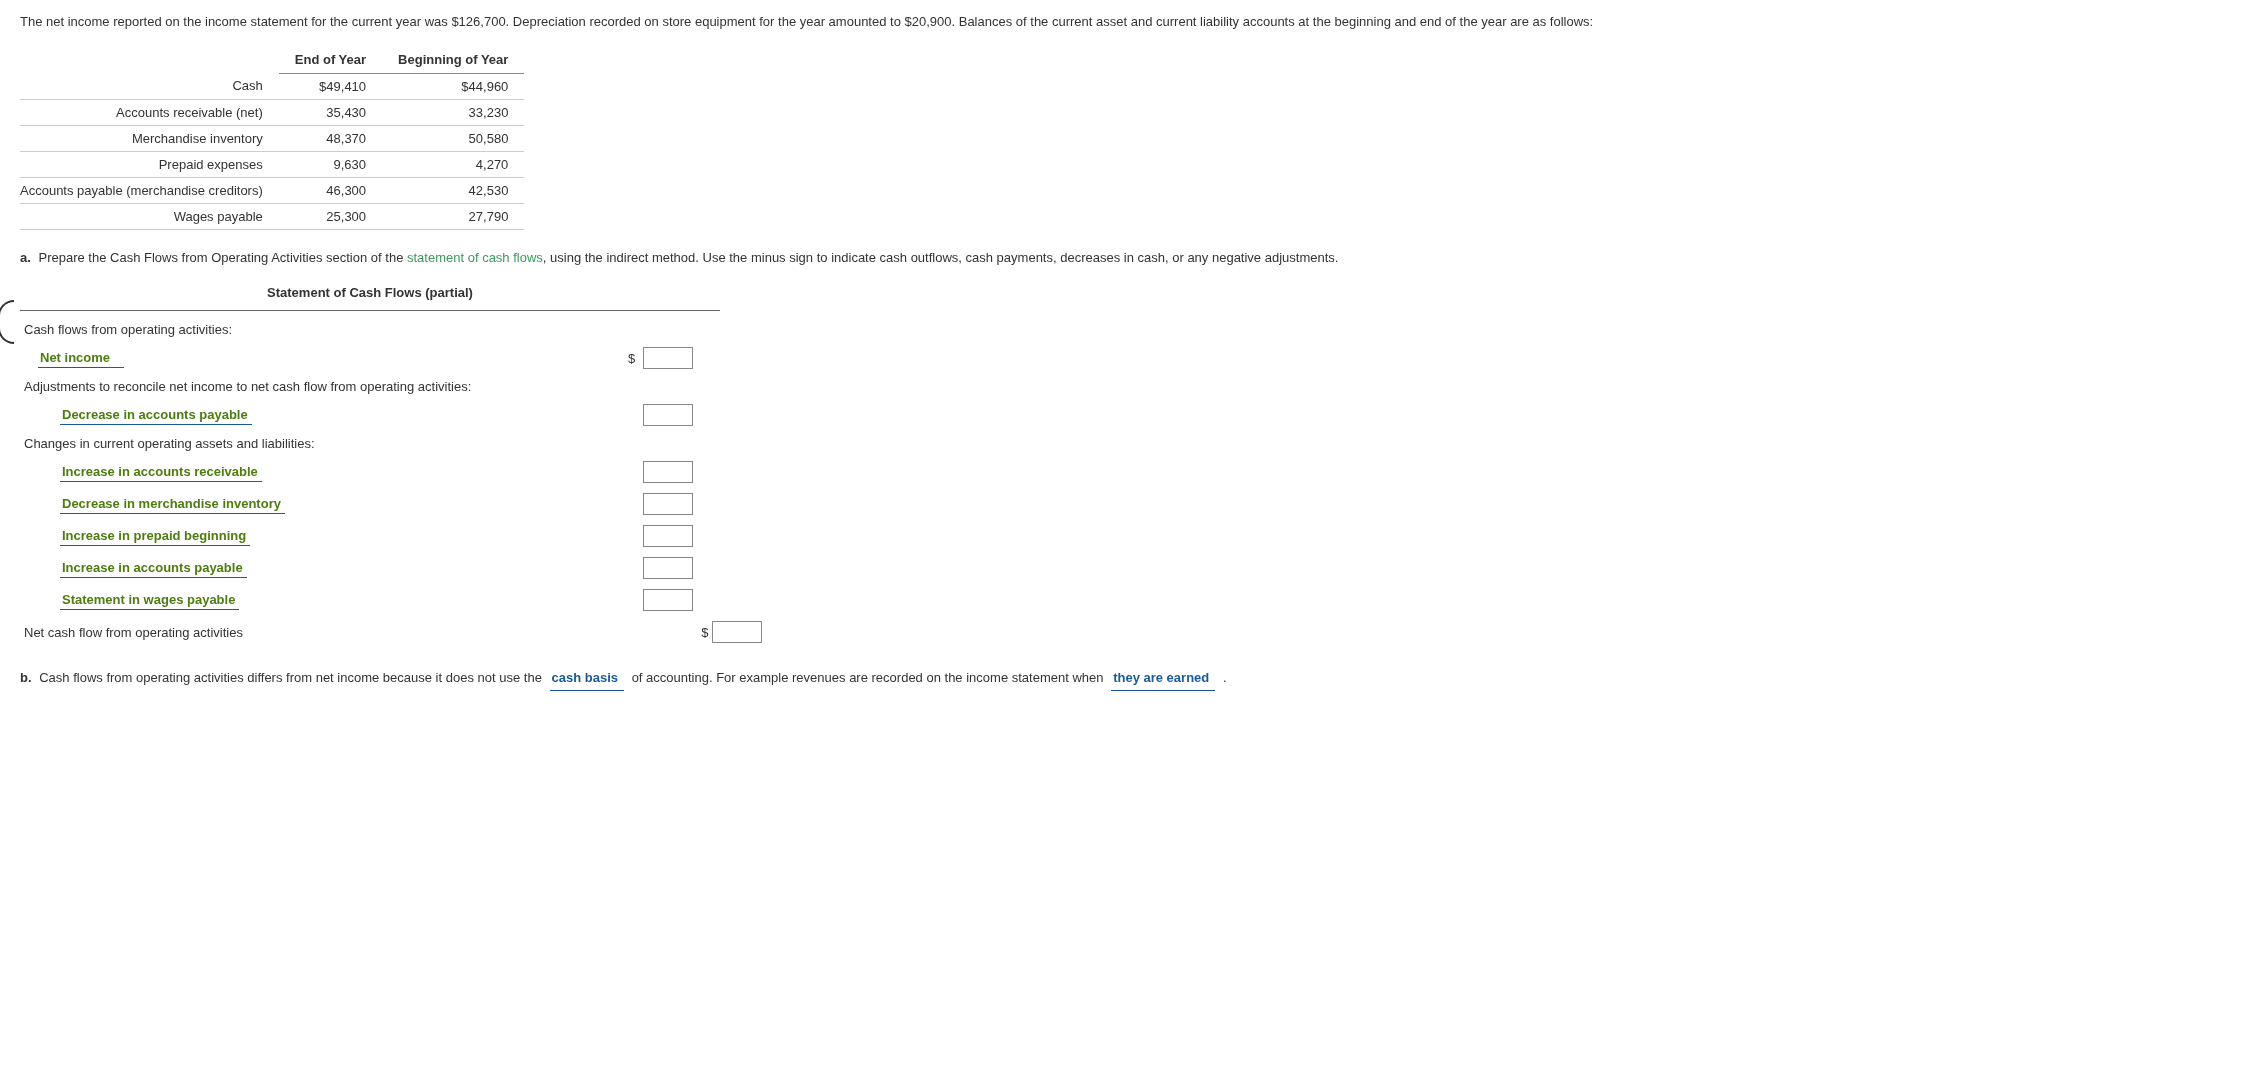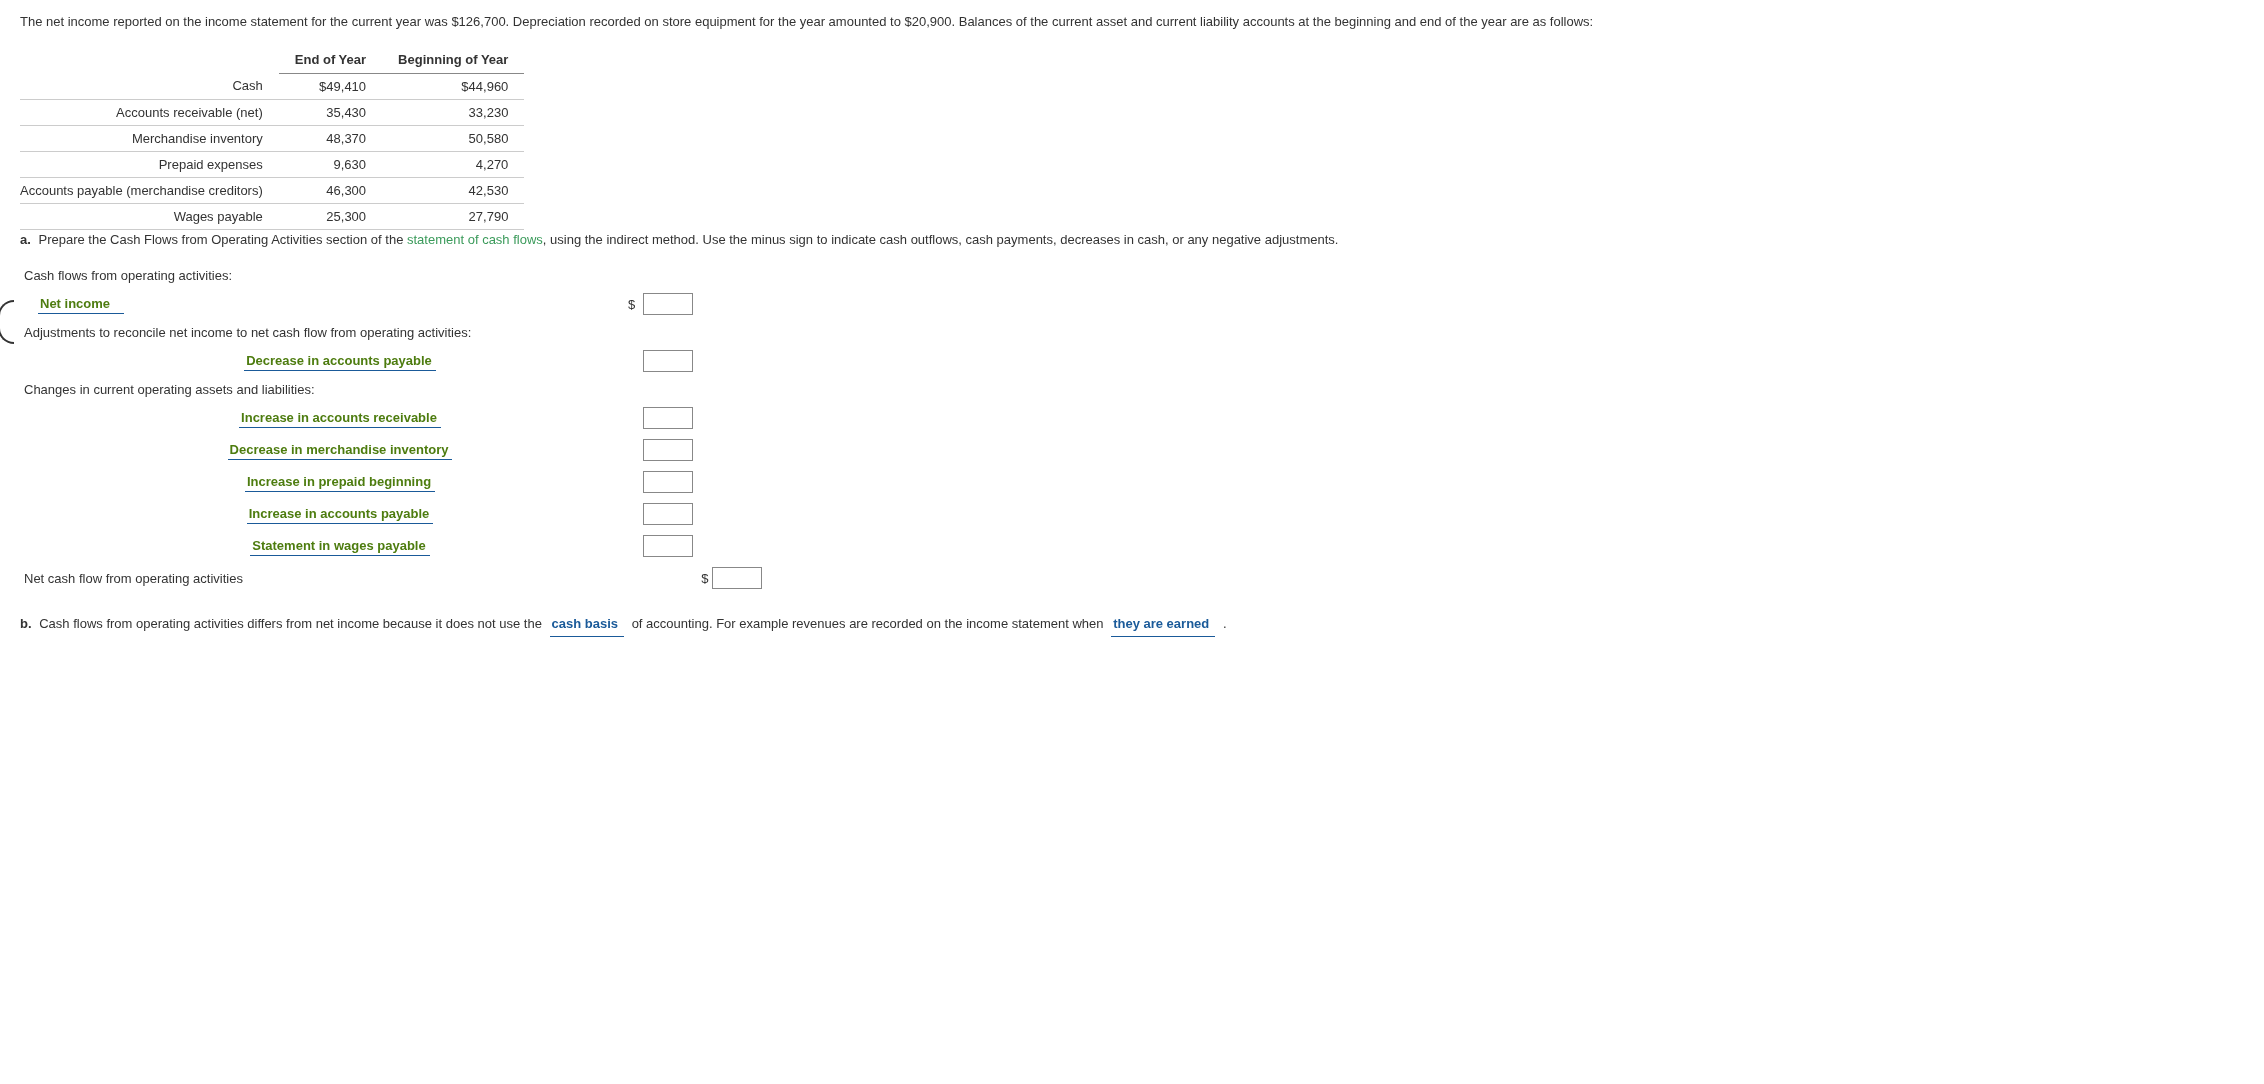--- a/index.html
+++ b/index.html
@@ -9,20 +9,21 @@
     margin: 0;
     padding: 12px 20px;
     background: #fff;
   }
   .intro {
     line-height: 1.5;
     margin-bottom: 14px;
   }
   table.balances {
     border-collapse: collapse;
+    margin-bottom: 18px;
   }
   table.balances th {
     font-weight: bold;
     padding: 6px 16px;
     text-align: center;
     border-bottom: 1px solid #888;
   }
   table.balances td {
     padding: 5px 16px;
     border-bottom: 1px solid #ccc;
@@ -61,21 +62,21 @@
     border-collapse: collapse;
   }
   table.stmt td {
     padding: 5px 4px;
     vertical-align: middle;
   }
   .rowlabel {
     width: 560px;
   }
   .indent1 { padding-left: 18px !important; }
-  .indent2 { padding-left: 40px !important; text-align: center; }
+  .indent2 { padding-left: 40px !important; }
   .dropdown-answer {
     display: inline-block;
     color: #4d7c0f;
     font-weight: bold;
     border-bottom: 1px solid #1a5a99;
     padding: 2px 4px 2px 2px;
     cursor: pointer;
     min-width: 80px;
   }
   .num-input {
@@ -167,20 +168,21 @@
 </tbody>
   </table>
 
 <div class="q-line">
   <span class="q-label">a.</span>
   <span>Prepare the Cash Flows from Operating Activities section of the </span>
   <span class="link-green">statement of cash flows</span><span>, using the indirect method. Use the minus sign to indicate cash outflows, cash payments, decreases in cash, or any negative adjustments.</span>
 </div>
 
 <div class="stmt-wrap">
+  <div class="stmt-title">Statement of Cash Flows (partial)</div>
   <table class="stmt">
     <tbody>
         <tr>
       <td class="rowlabel">Cash flows from operating activities:</td>
       <td></td>
           <td></td>
           <td class="wide-col"></td>
     </tr>
     <tr>
       <td class="rowlabel indent1">

